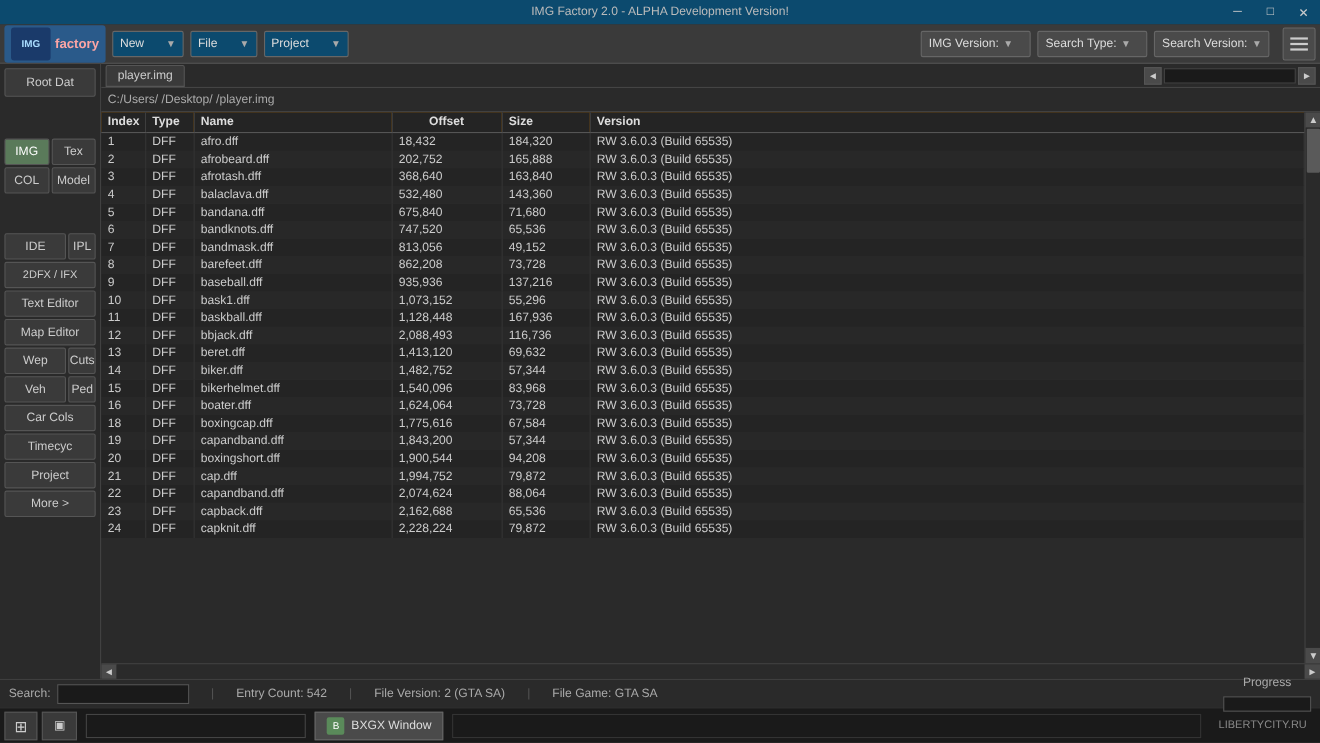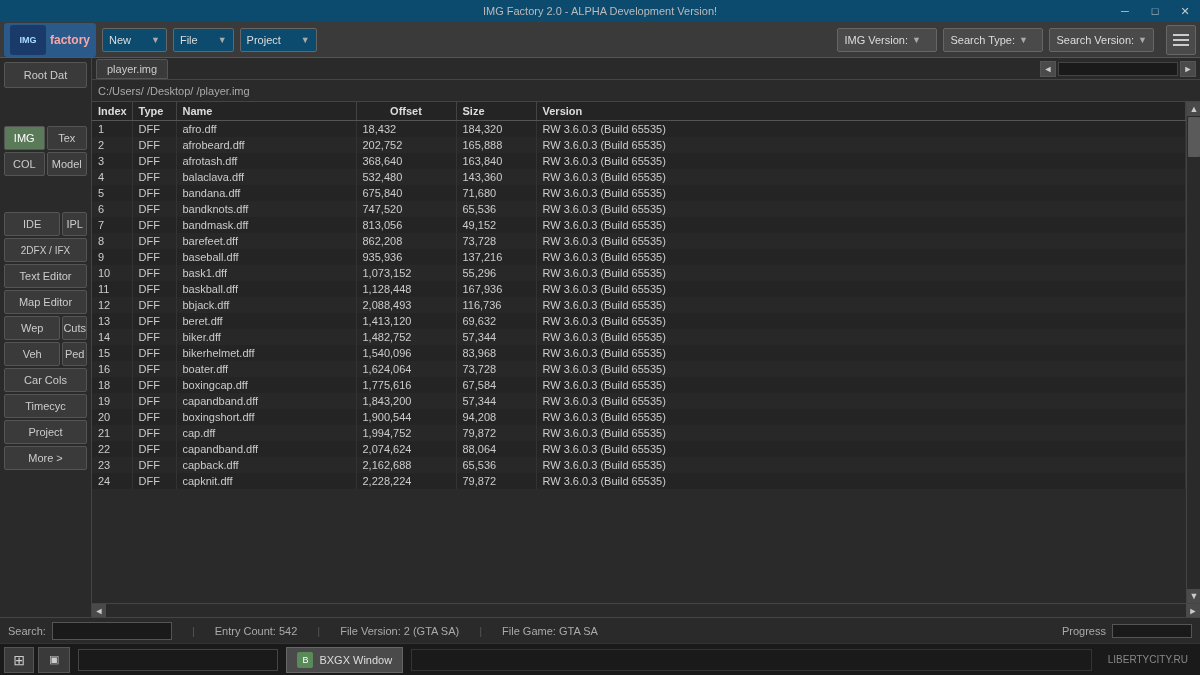--- a/index.html
+++ b/index.html
@@ -315,20 +315,21 @@
       width: 120px;
       padding: 0 4px;
       font-size: 11px;
     }
     .status-sep { color: #555; }
     .status-progress {
       margin-left: auto;
       display: flex;
       align-items: center;
       gap: 6px;
+      flex-direction: column;
     }
     .progress-bar {
       width: 80px;
       height: 14px;
       background: #1a1a1a;
       border: 1px solid #555;
     }
 
     
     #taskbar {

